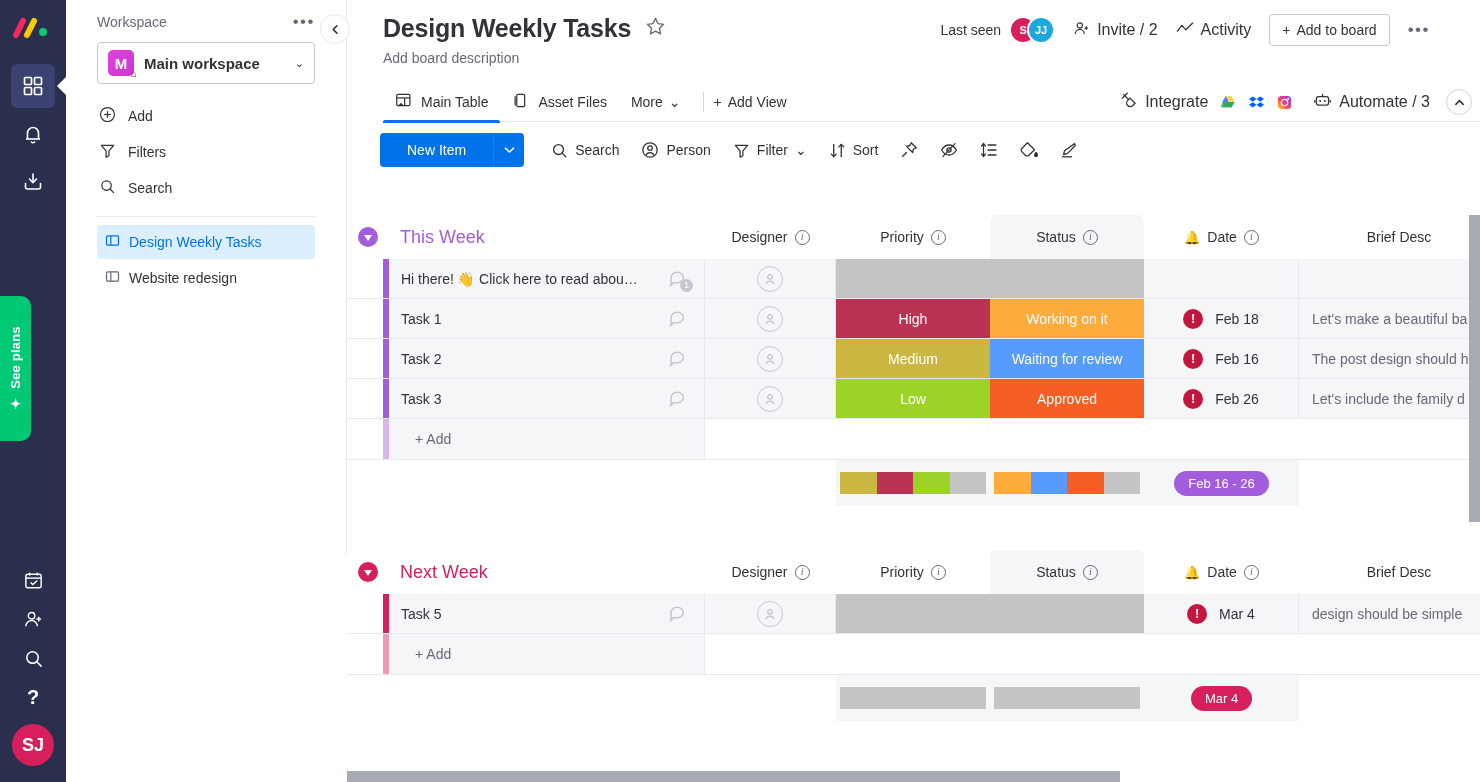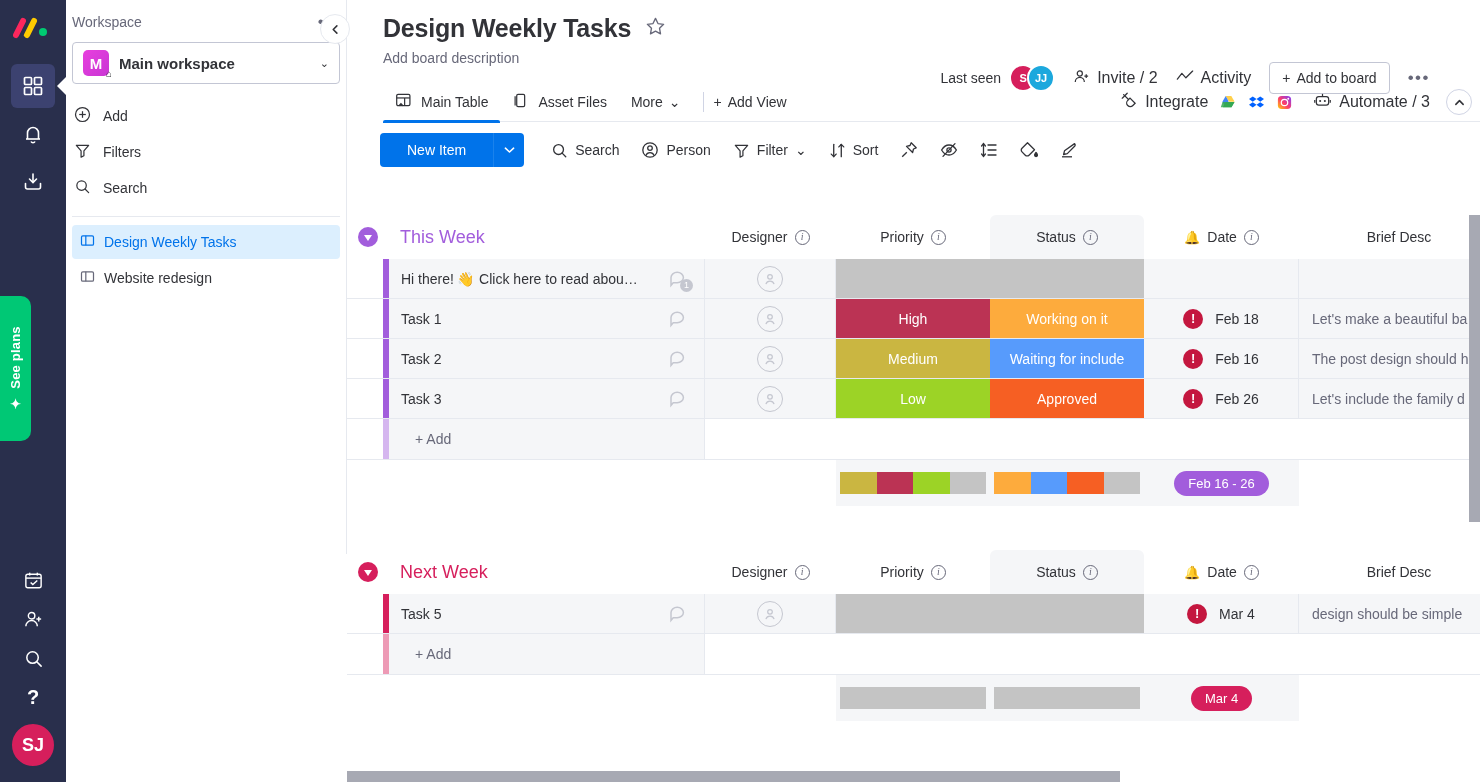--- a/index.html
+++ b/index.html
@@ -45,21 +45,21 @@
   .avatar-sj {
     width: 46px; height: 46px; border-radius: 50%;
     background: #D61F5C; color: #fff; font-weight: bold; font-size: 18px;
     display: flex; align-items: center; justify-content: center; cursor: pointer;
     border: 2px solid #292F4C;
   }
 
   
   .sidebar {
     position: absolute; left: 66px; top: 0; width: 281px; height: 554px;
-    background: #fff; border-right: 1px solid #E6E9EF; padding: 0 6px;
+    background: #fff; border-right: 1px solid #E6E9EF; padding: 0 31px;
   }
   .ws-head { display: flex; align-items: center; justify-content: space-between; height: 40px; padding-top: 4px; }
   .ws-head .ws-title { font-size: 14px; color: #676879; }
   .dots { color: #676879; font-size: 17px; letter-spacing: 1.5px; cursor: pointer; line-height: 10px; }
   .ws-select {
     margin-top: 2px; height: 42px; border: 1px solid #C3C6D4; border-radius: 4px;
     display: flex; align-items: center; padding: 0 10px; gap: 10px; cursor: pointer; background:#fff;
   }
   .ws-avatar {
     width: 26px; height: 26px; border-radius: 5px;
@@ -91,21 +91,21 @@
   }
 
   
   .main { position: absolute; left: 347px; top: 0; right: 0; height: 782px; background: #fff; overflow: hidden; }
   .board-head { padding: 14px 0 0 36px; position: relative; }
   .title-row { display: flex; align-items: center; gap: 14px; }
   .board-title { font-size: 25px; font-weight: bold; color: #323338; letter-spacing: -.2px; }
   .star { font-size: 21px; color: #676879; cursor: pointer; }
   .board-desc { margin-top: 7px; font-size: 14px; color: #676879; cursor: pointer; }
 
-  .head-right { position: absolute; right: 50px; top: 14px; display: flex; align-items: center; gap: 18px; margin-top: 48px; }
+  .head-right { position: absolute; right: 50px; top: 14px; display: flex; align-items: center; gap: 18px; }
   .lastseen { font-size: 14px; color: #323338; display: flex; align-items: center; gap: 0; }
   .ls-avatars { display: flex; margin-left: 8px; }
   .ls-av { width: 28px; height: 28px; border-radius: 50%; color: #fff; font-size: 11px; font-weight: bold;
            display: flex; align-items: center; justify-content: center; border: 2px solid #fff; }
   .ls-av.a1 { background: #D61F5C; }
   .ls-av.a2 { background: #1CA8DD; margin-left: -10px; }
   .hbtn { display: flex; align-items: center; gap: 7px; font-size: 16px; color: #323338; cursor: pointer; }
   .addboard {
     border: 1px solid #C3C6D4; border-radius: 4px; height: 32px; padding: 0 12px;
     display: flex; align-items: center; gap: 6px; font-size: 14px; cursor: pointer; background: #fff;
@@ -701,21 +701,21 @@
                   <svg width="16" height="16" viewBox="0 0 18 18" fill="none" stroke="#C5C7D0" stroke-width="1.4">
                     <circle cx="9" cy="6.6" r="2.6"></circle>
                     <path d="M4.4 14.8 a4.8 4.8 0 0 1 9.2 0"></path>
                   </svg>
                 </span>
               </div>
               <div class="cell colored" style="width:154px;background:#CAB641">
                 <span>Medium</span>
               </div>
               <div class="cell colored" style="width:154px;background:#579BFC">
-                <span>Waiting for include</span>
+                <span>Waiting for review</span>
               </div>
               <div class="cell date" style="width:155px">
                 <span class="alert-dot">!</span>
                 <span>Feb 16</span>
               </div>
               <div class="cell brief" style="width:200px;border-right:none;">
                 <span>The post design should h</span>
               </div>
             </div>
             <div class="row">

